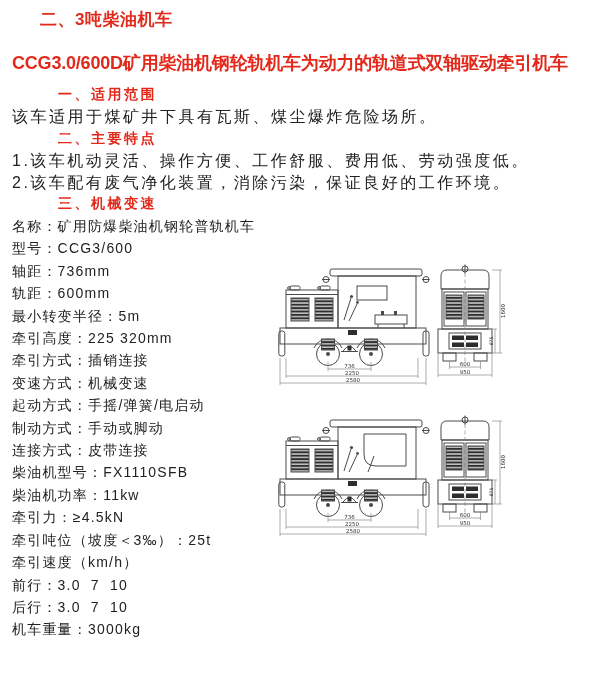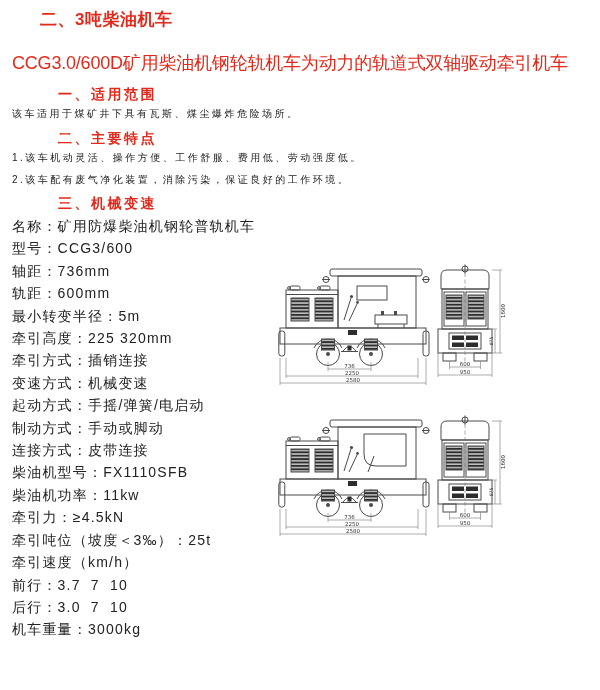--- a/index.html
+++ b/index.html
@@ -14,32 +14,32 @@
   .abs { position: absolute; }
   .red { color: #e2291b; }
   .page-title {
     left: 12px; top: 8px;
     font-size: 17px; font-weight: bold; letter-spacing: 0.5px;
     white-space: nowrap;
     margin-left: 28px;
   }
   .page-subtitle {
     left: 12px; top: 51px;
-    font-size: 18px; font-weight: normal; letter-spacing: -0.2px;
+    font-size: 18px; font-weight: bold; letter-spacing: -0.2px;
     white-space: nowrap;
   }
   .sec-heading {
     left: 12px;
     font-size: 14px; font-weight: bold; letter-spacing: 2.5px;
     white-space: nowrap;
     margin-left: 46px;
   }
   .body-line {
     left: 12px;
-    font-size: 10px; letter-spacing: 2.5px;
+    font-size: 16px; letter-spacing: 2.5px;
     white-space: nowrap;
   }
   .spec-list {
     left: 12px; top: 215px;
     font-size: 14px; line-height: 22.4px; letter-spacing: 1.2px;
   }
   .spec-line { white-space: pre; }
   .drawings-pair {
     position: absolute; left: 278px;
     display: flex; gap: 2px; align-items: flex-start;
@@ -74,21 +74,21 @@
   <div class="spec-line">牵引方式：插销连接</div>
   <div class="spec-line">变速方式：机械变速</div>
   <div class="spec-line">起动方式：手摇/弹簧/电启动</div>
   <div class="spec-line">制动方式：手动或脚动</div>
   <div class="spec-line">连接方式：皮带连接</div>
   <div class="spec-line">柴油机型号：FX1110SFB</div>
   <div class="spec-line">柴油机功率：11kw</div>
   <div class="spec-line">牵引力：≥4.5kN</div>
   <div class="spec-line">牵引吨位（坡度＜3‰）：25t</div>
   <div class="spec-line">牵引速度（km/h）</div>
-  <div class="spec-line">前行：3.7  7  10</div>
+  <div class="spec-line">前行：3.0  7  10</div>
   <div class="spec-line">后行：3.0  7  10</div>
   <div class="spec-line">机车重量：3000kg</div>
 </div>
 
 <div class="drawings-pair pair-1">
 
   <svg width="152" height="130" viewBox="0 0 152 130">
     <defs>
       <pattern id="pa1" width="4" height="3.4" patternUnits="userSpaceOnUse">
         <rect width="4" height="3.4" fill="#2d2d2d"></rect>

